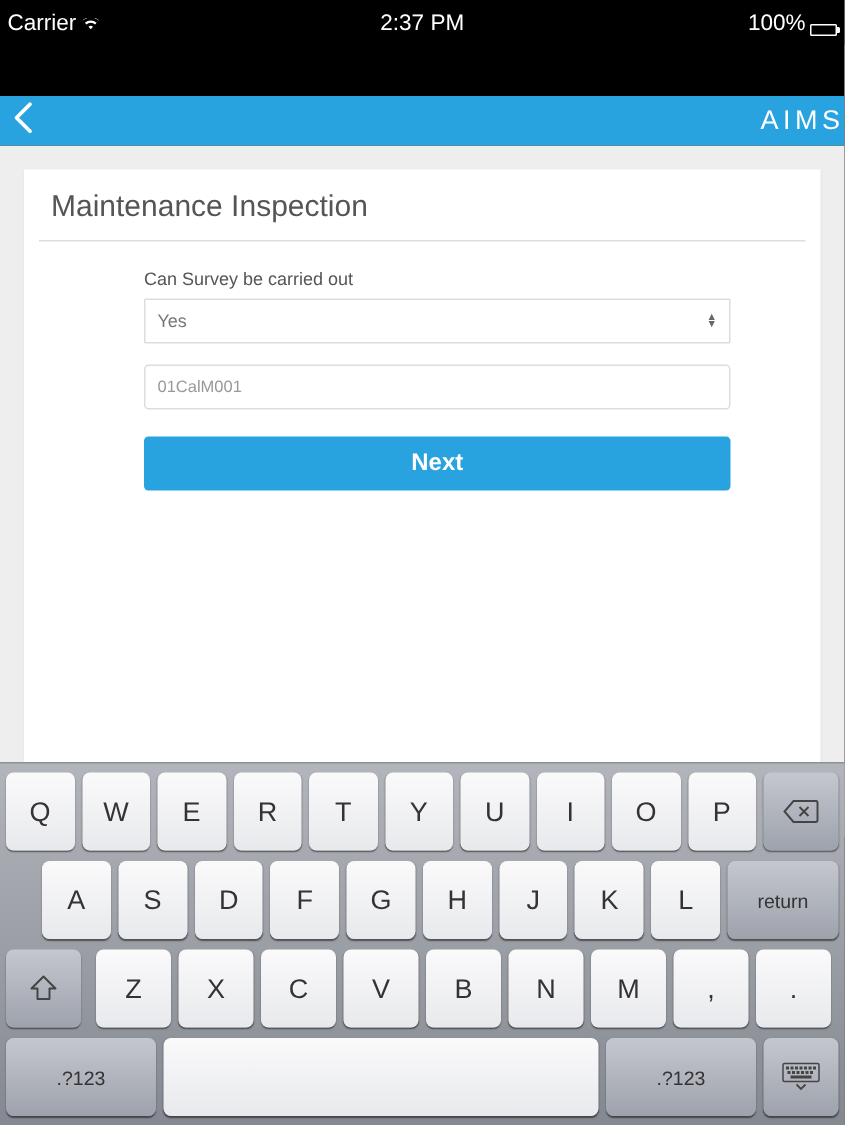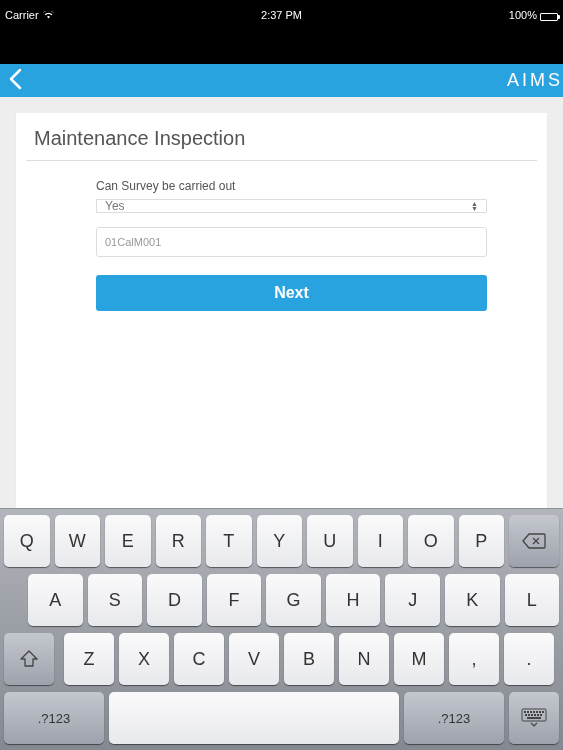--- a/index.html
+++ b/index.html
@@ -1,39 +1,39 @@
 <!DOCTYPE html>
 <html><head>
   <meta charset="utf-8">
   <style>
     * { margin: 0; padding: 0; box-sizing: border-box; font-family: -apple-system, "Helvetica Neue", Helvetica, Arial, sans-serif; }
     body { width: 563px; height: 750px; overflow: hidden; background: #000; position: relative; }
 
     
-    .status-bar { height: 30px; background: #000; color: #fff; display: flex; align-items: center; justify-content: space-between; padding: 0 5px; font-size: 11px; }
+    .status-bar { height: 30px; background: #000; color: #fff; display: flex; align-items: center; justify-content: space-between; padding: 0 5px; font-size: 15px; }
     .status-left { display: flex; align-items: center; gap: 4px; }
     .status-center { position: absolute; left: 50%; transform: translateX(-50%); }
     .status-right { display: flex; align-items: flex-end; gap: 3px; }
     .wifi-icon { display: inline-block; }
     .battery-icon { display: inline-block; width: 18px; height: 8px; border: 1px solid #fff; border-radius: 1px; position: relative; }
     .battery-icon::after { content: ""; position: absolute; right: -3px; top: 1px; width: 2px; height: 4px; background: #fff; border-radius: 0 1px 1px 0; }
     .battery-icon .fill { background: #fff; height: 100%; width: 100%; }
 
     
     .nav-bar { height: 33px; background: #29a3df; display: flex; align-items: center; justify-content: flex-end; position: relative; margin-top: 34px; }
     .nav-back { position: absolute; left: 8px; top: 50%; transform: translateY(-50%); color: #fff; cursor: pointer; }
     .nav-title { color: #fff; font-size: 18px; letter-spacing: 3px; font-weight: 300; }
 
     
     .content-area { background: #eee; height: calc(508px - 47px); padding: 16px 16px 0 16px; }
     .card { background: #fff; height: 100%; padding: 14px 10px 18px 10px; box-shadow: 0 1px 2px rgba(0,0,0,0.05); }
     .card-title { font-size: 20px; font-weight: 300; color: #555; padding: 0 8px 10px 8px; border-bottom: 1px solid #ddd; }
     .form-area { padding: 18px 50px 0 70px; }
     .form-label { font-size: 12px; color: #555; margin-bottom: 6px; }
-    .select-field { width: 100%; border: 1px solid #ddd; border-radius: 1px; height: 14px; display: flex; align-items: center; justify-content: space-between; padding: 0 8px; font-size: 12px; color: #777; cursor: pointer; margin-bottom: 14px; }
+    .select-field { width: 100%; border: 1px solid #ddd; border-radius: 1px; height: 30px; display: flex; align-items: center; justify-content: space-between; padding: 0 8px; font-size: 12px; color: #777; cursor: pointer; margin-bottom: 14px; }
     .select-arrows { display: flex; flex-direction: column; line-height: 5px; color: #666; font-size: 7px; }
     .text-field { width: 100%; border: 1px solid #ddd; border-radius: 3px; height: 30px; padding: 0 8px; font-size: 11px; color: #999; outline: none; margin-bottom: 18px; }
     .next-button { width: 100%; background: #29a3df; color: #fff; border: none; border-radius: 3px; height: 36px; font-size: 16px; font-weight: 700; cursor: pointer; }
 
     
     .keyboard { position: absolute; bottom: 0; left: 0; right: 0; height: 242px; background: linear-gradient(#b2b5bb, #848890); padding: 7px 4px 5px 4px; box-shadow: inset 0 1px 0 rgba(0,0,0,0.2); }
     .kb-row { display: flex; gap: 5px; margin-bottom: 7px; justify-content: center; }
     .kb-key { background: linear-gradient(#fafafb, #e8e9ec); border-radius: 5px; box-shadow: 0 1px 1px rgba(0,0,0,0.5); height: 52px; display: flex; align-items: center; justify-content: center; font-size: 18px; color: #333; cursor: pointer; flex: 1; }
     .kb-key.dark { background: linear-gradient(#c4c7ce, #9ea2ac); }
     .kb-key.small-text { font-size: 13px; }
@@ -119,20 +119,21 @@
         <div class="kb-key">S</div>
         <div class="kb-key">D</div>
         <div class="kb-key">F</div>
         <div class="kb-key">G</div>
         <div class="kb-key">H</div>
         <div class="kb-key">J</div>
         <div class="kb-key">K</div>
         <div class="kb-key">L</div>
       </div>
 
+  <div class="kb-key dark kb-return small-text">return</div>
     </div>
   <div class="kb-row">
     <div class="kb-key dark kb-shift">
       <span class="kb-icon-shift">
         <svg width="20" height="18" viewBox="0 0 20 18">
             <path d="M10 1 L18 9 L14 9 L14 16 L6 16 L6 9 L2 9 Z" fill="none" stroke="#444" stroke-width="1.3" stroke-linejoin="round"></path>
           </svg>
       </span>
     </div>
     <div style="display:flex;gap:5px;flex:1;margin:0 5px" id="kb-row3">

